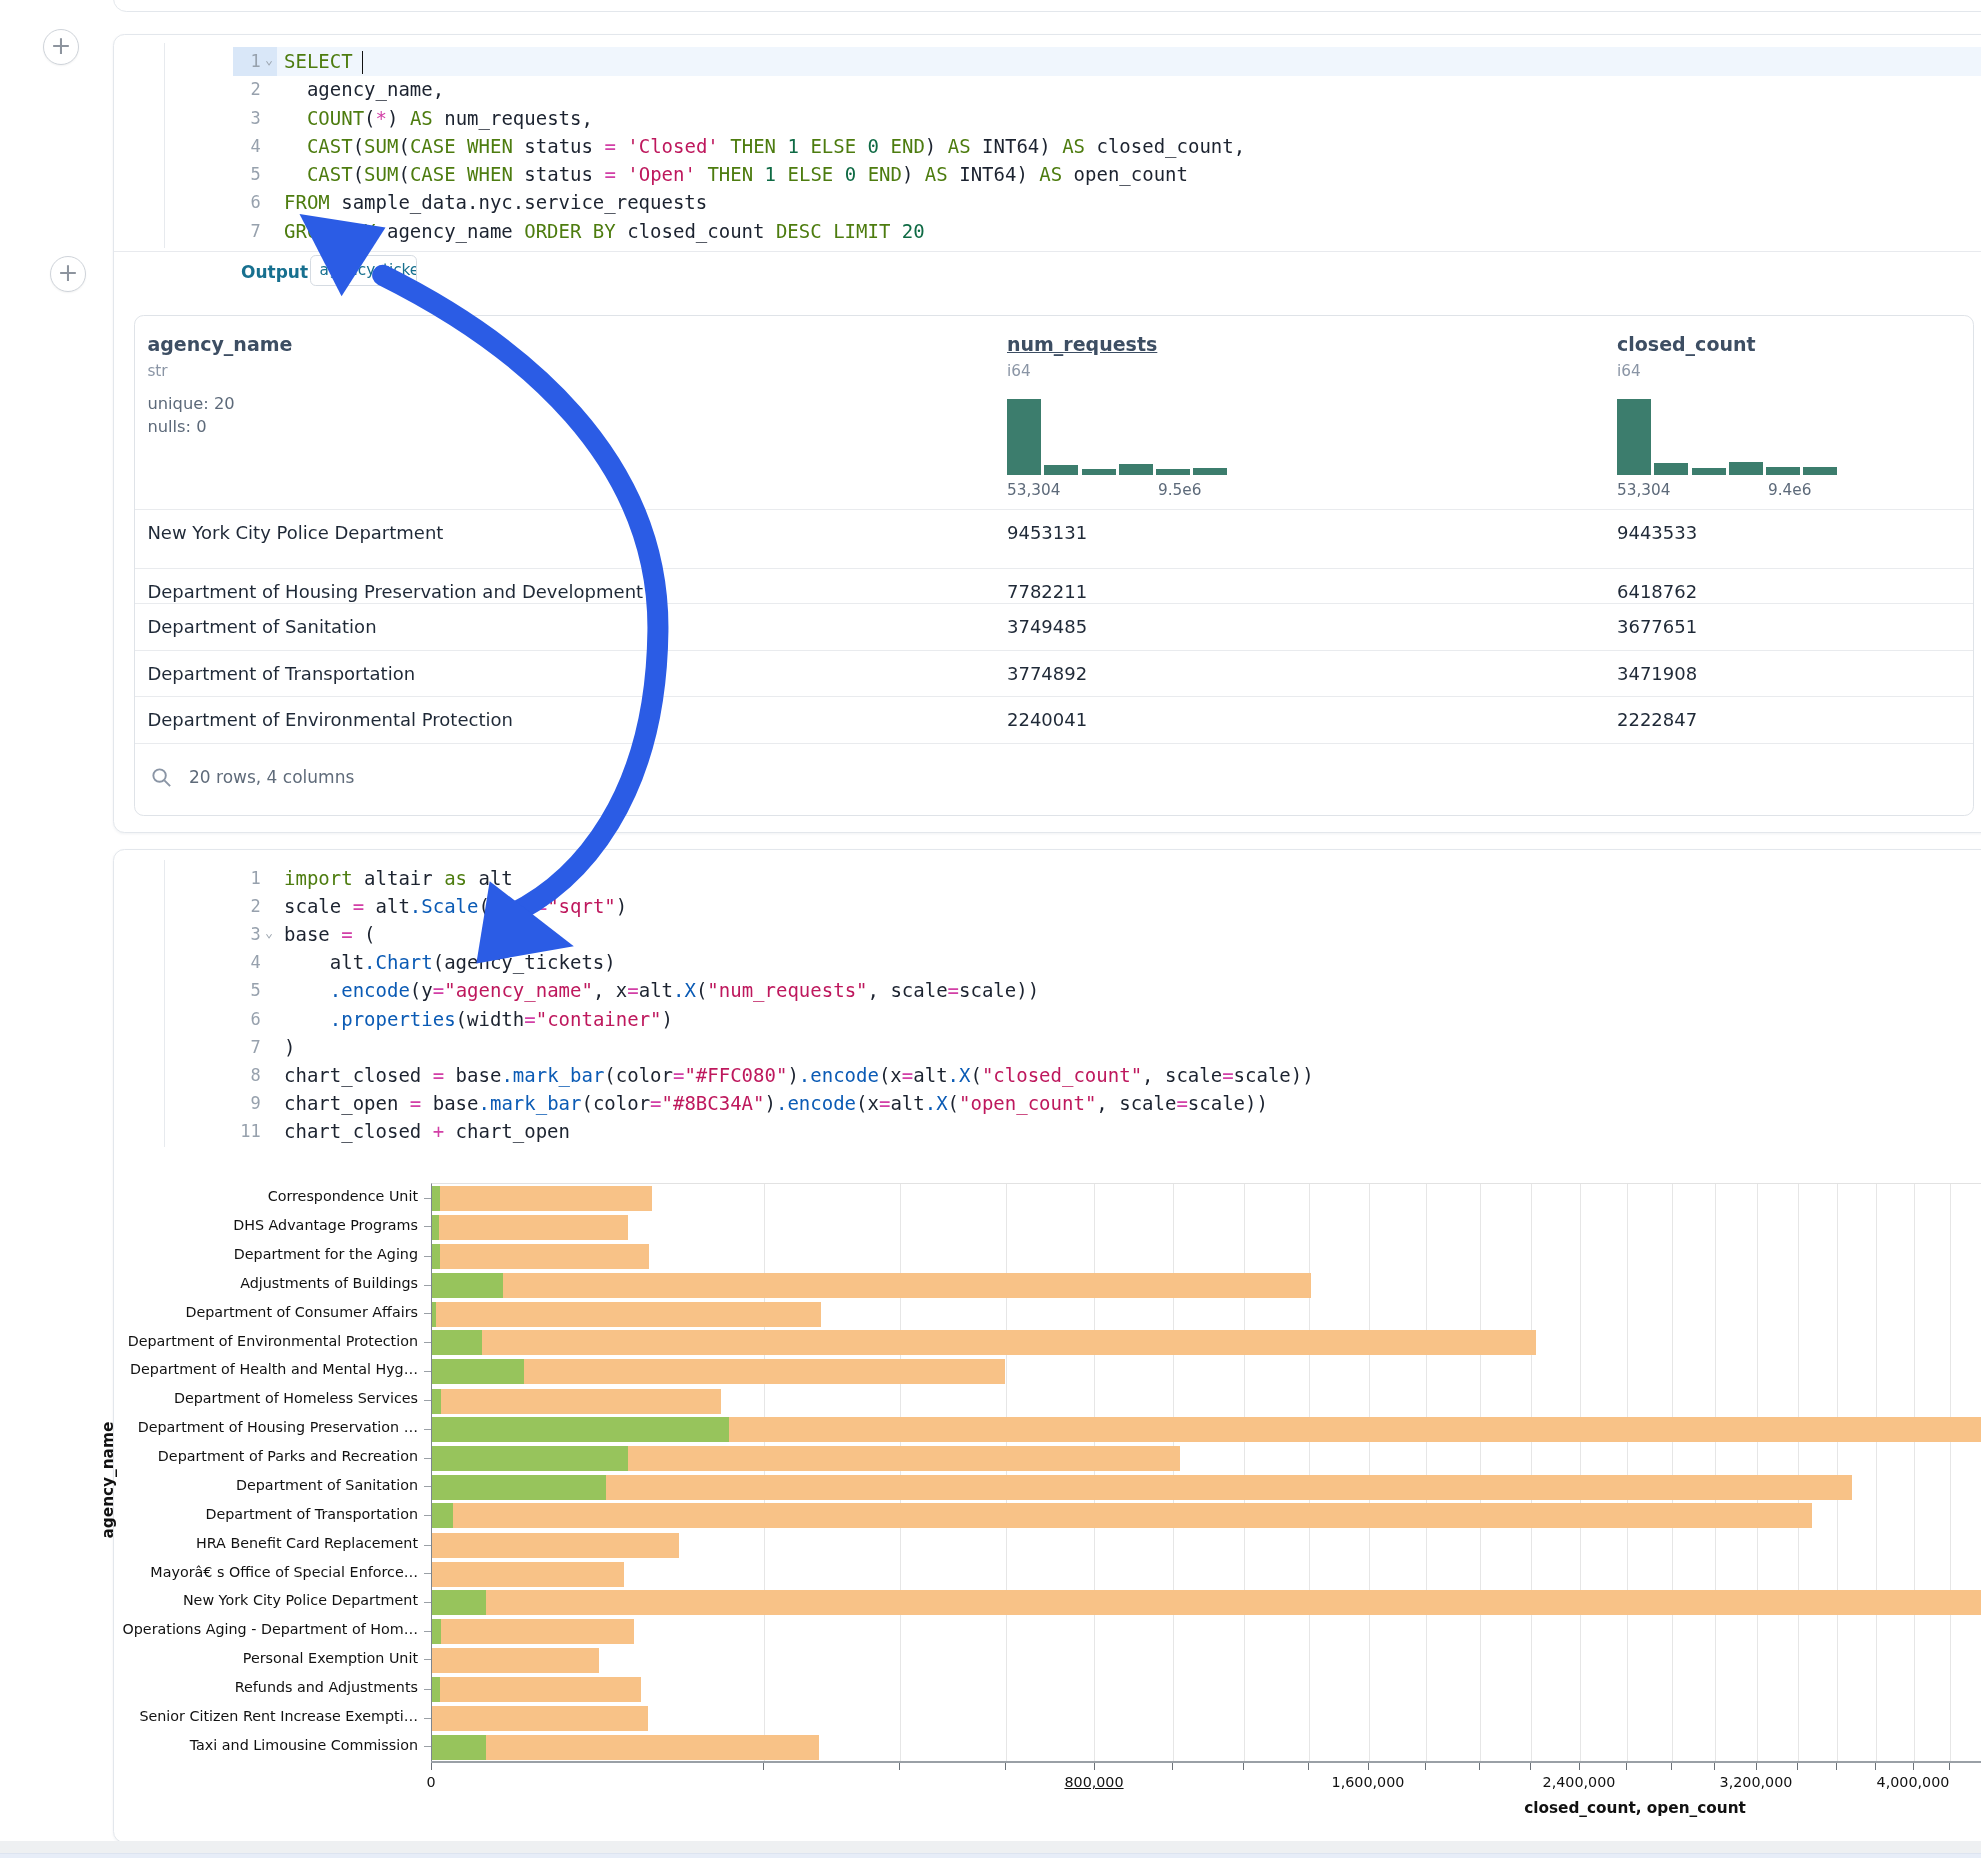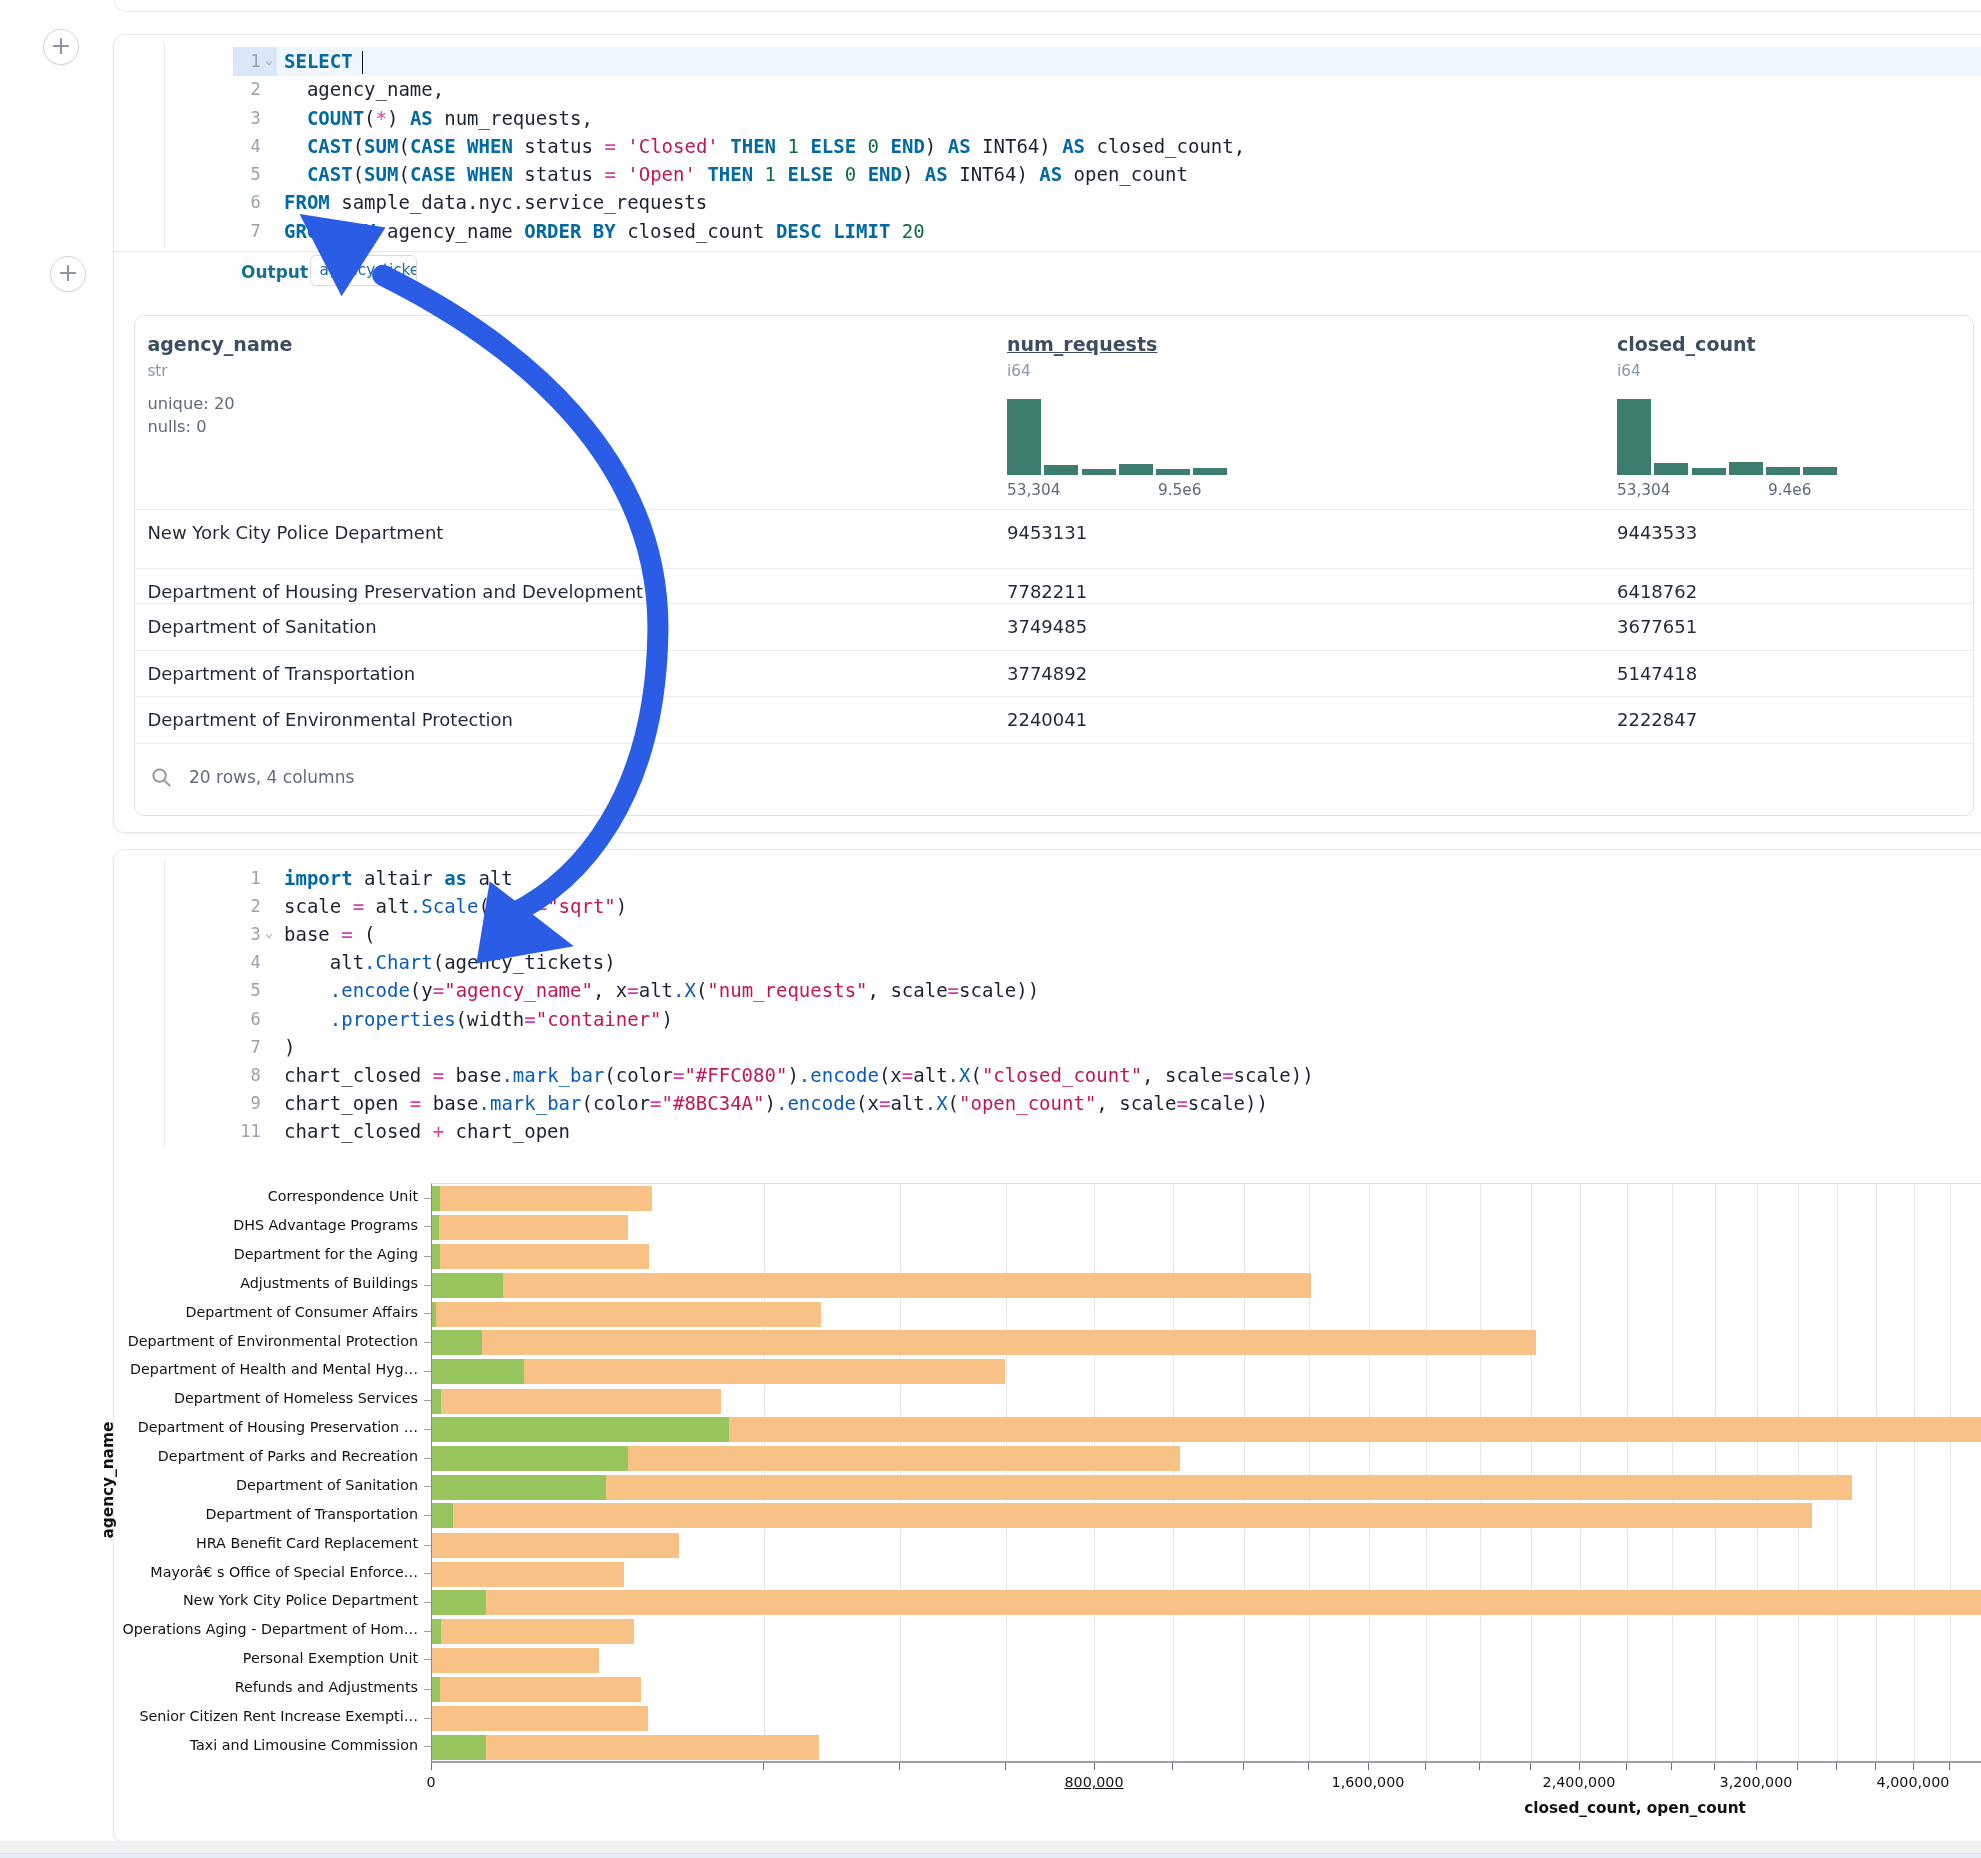--- a/index.html
+++ b/index.html
@@ -15,21 +15,21 @@
   
   .code-area{position:absolute;left:0;right:0;}
   .code-line{position:absolute;left:0;right:0;height:29px;line-height:29px;
              font-family:"DejaVu Sans Mono","Liberation Mono",monospace;font-size:19px;white-space:pre;}
   .code-line .ln{position:absolute;left:5.7px;width:141px;text-align:right;color:#97a1ad;font-size:17px;}
   .code-line .chev{position:absolute;left:151px;top:-1.9px;color:#9aa3ad;font-size:13.4px;}
   .code-line .ctext{position:absolute;left:170px;}
   .gutter-sep{position:absolute;width:1px;background:#e7eaee;}
   .ln-activebg{position:absolute;left:119px;width:44px;height:29px;background:#d9e7f8;}
   .row-activebg{position:absolute;left:163px;right:0;height:29px;background:#f0f6fd;}
-  .tk-kw{color:#0369a1;font-weight:bold;}
+  .tk-kw{color:#4d7c0f;font-weight:normal;}
   .tk-str{color:#be185d;}
   .tk-num{color:#0e6a44;}
   .tk-op{color:#d23fa6;}
   .tk-fn{color:#0b5bb5;}
   .tk-pl{color:#1c2330;}
   .tk-cursor{display:inline-block;border-left:1.9px solid #111;height:23px;vertical-align:middle;margin-left:9.6px;}
   .divider{position:absolute;height:1px;background:#e8eaee;}
   
   .out-label{position:absolute;left:127px;color:#17708f;font-weight:bold;font-size:17px;}
   .out-pill{position:absolute;left:196px;height:29px;max-width:88px;overflow:hidden;border:1px solid #d5dbe2;
@@ -149,21 +149,21 @@
           <span class="c2">6418762</span>
         </div>
         <div class="trow" style="top: 287px;">
           <span class="c0">Department of Sanitation</span>
           <span class="c1">3749485</span>
           <span class="c2">3677651</span>
         </div>
         <div class="trow" style="top: 334px;">
           <span class="c0">Department of Transportation</span>
           <span class="c1">3774892</span>
-          <span class="c2">5147418</span>
+          <span class="c2">3471908</span>
         </div>
         <div class="trow" style="top: 380px;">
           <span class="c0">Department of Environmental Protection</span>
           <span class="c1">2240041</span>
           <span class="c2">2222847</span>
         </div>
       </div>
 
     <div class="tbl-footer">
       <svg width="23" height="23" viewBox="0 0 24 24">

